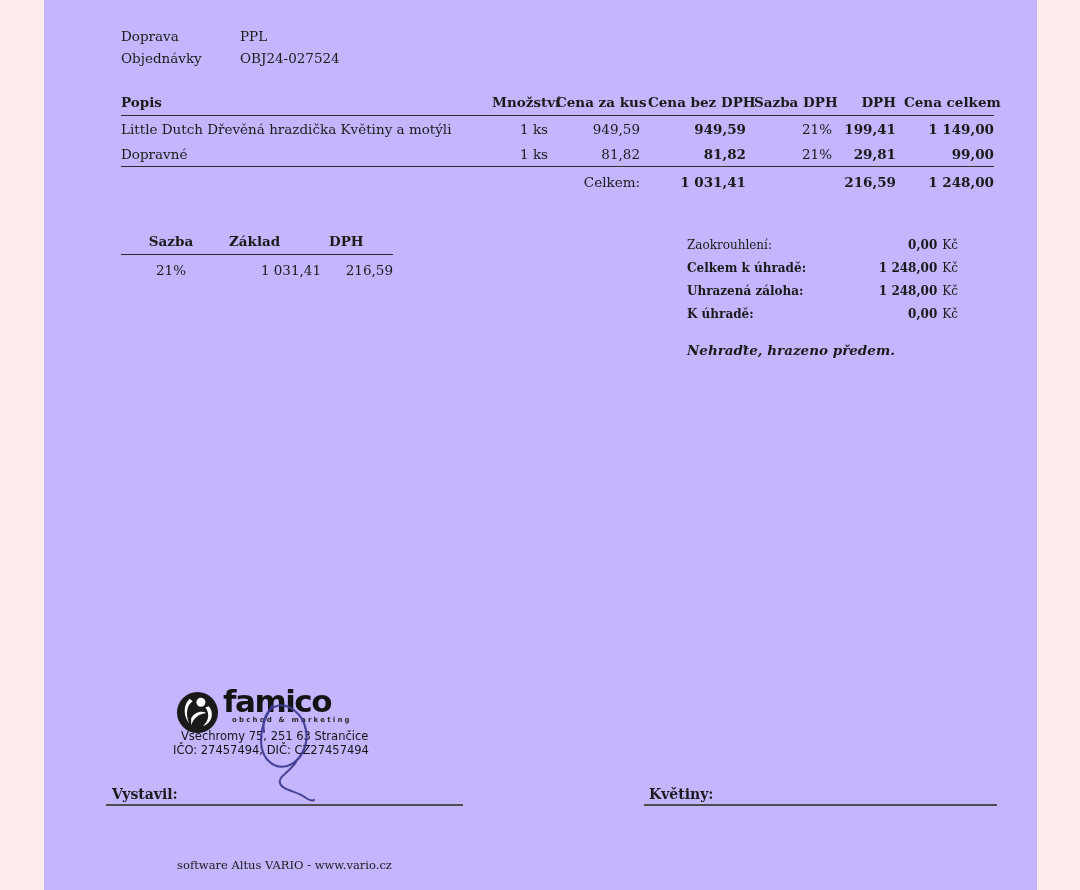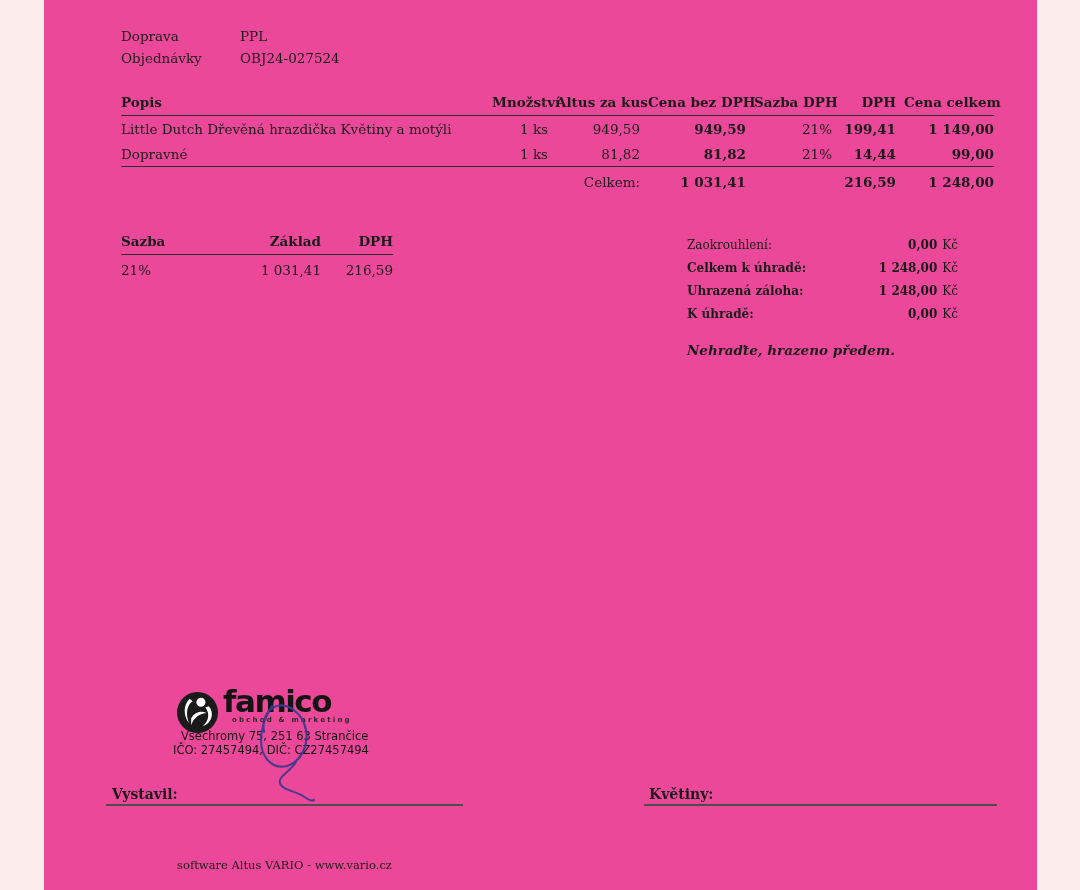--- a/index.html
+++ b/index.html
@@ -8,21 +8,21 @@
     width: 1080px; height: 890px;
     overflow: hidden;
     background: #fbeceb;
     font-family: "DejaVu Serif", "Liberation Serif", serif;
     color: #1b1b1b;
   }
   .paper {
     position: absolute;
     left: 44px; top: 0;
     width: 993px; height: 890px;
-    background: #ec4899;
+    background: #c4b5fd;
   }
   .abs { position: absolute; }
 
   
   .hdr { left: 77px; top: 25px; font-size: 13.5px; }
   .hdr-row { display: flex; line-height: 22px; }
   .hdr-label { width: 119px; }
 
   
   .items-wrap { left: 77px; top: 94px; width: 837px; }
@@ -39,26 +39,26 @@
   }
   table.items td.l { text-align: left; padding-left: 0; }
   table.items td.b { font-weight: bold; }
   table.items tr.lastrow td { border-bottom: 1.8px solid #2e2e2e; }
   table.items tr.totalrow td { padding-top: 7px; }
 
   
   .vat-wrap { left: 77px; top: 233px; }
   table.vat { border-collapse: collapse; width: 272px; font-size: 13.5px; table-layout: fixed; }
   table.vat th {
-    font-weight: bold; text-align: right;
+    font-weight: bold; text-align: left;
     padding: 0 0 5px 8px;
     border-bottom: 1.8px solid #2e2e2e;
     white-space: nowrap;
   }
-  table.vat th.l, table.vat td.l { text-align: left; padding-left: 0; }
+  table.vat th.l, table.vat td.l { text-align: center; padding-left: 0; }
   table.vat td { text-align: right; padding: 7px 0 0 8px; white-space: nowrap; }
 
   
   .summary { left: 643px; top: 234px; width: 271px; font-size: 12px; }
   .sum-row { display: flex; justify-content: space-between; line-height: 23px; }
   .sum-label { font-weight: bold; }
   .sum-row.normal .sum-label { font-weight: normal; }
   .sum-num { font-weight: bold; }
   .sum-kc { font-weight: normal; margin-left: 5px; }
 
@@ -116,21 +116,21 @@
           <col style="width:92px">
         <col style="width:106px">
           <col style="width:86px">
           <col style="width:64px">
           <col style="width:98px">
       </colgroup>
       <thead>
         <tr>
           <th class="l">Popis</th>
           <th>Množství</th>
-          <th>Altus za kus</th>
+          <th>Cena za kus</th>
           <th>Cena bez DPH</th>
           <th>Sazba DPH</th>
           <th>DPH</th>
           <th>Cena celkem</th>
         </tr>
       </thead>
       <tbody>
         <tr>
           <td class="l">Little Dutch Dřevěná hrazdička Květiny a motýli</td>
           <td>1 ks</td>
@@ -139,21 +139,21 @@
           <td>21%</td>
           <td class="b">199,41</td>
           <td class="b">1 149,00</td>
         </tr>
         <tr class="lastrow">
           <td class="l">Dopravné</td>
           <td>1 ks</td>
           <td>81,82</td>
           <td class="b">81,82</td>
           <td>21%</td>
-          <td class="b">14,44</td>
+          <td class="b">29,81</td>
           <td class="b">99,00</td>
         </tr>
         <tr class="totalrow">
           <td class="l"></td>
           <td></td>
           <td>Celkem:</td>
           <td class="b">1 031,41</td>
           <td></td>
           <td class="b">216,59</td>
           <td class="b">1 248,00</td>

